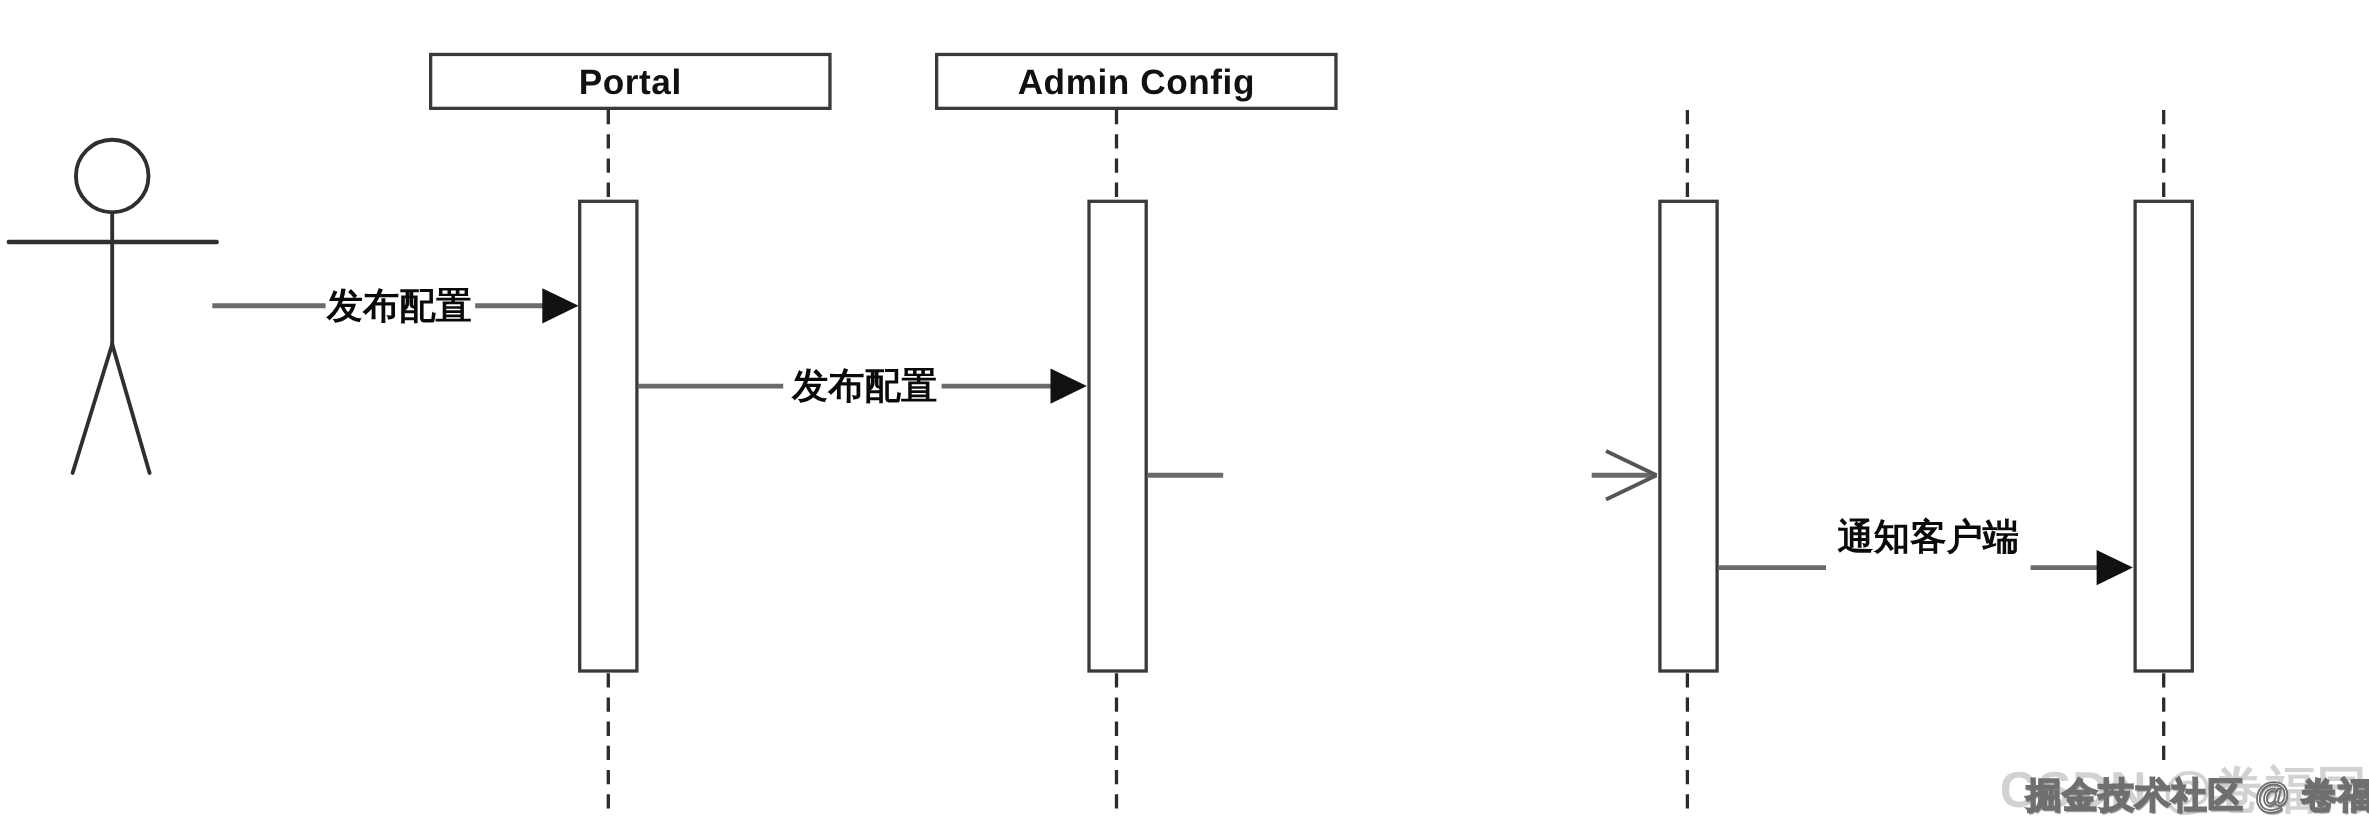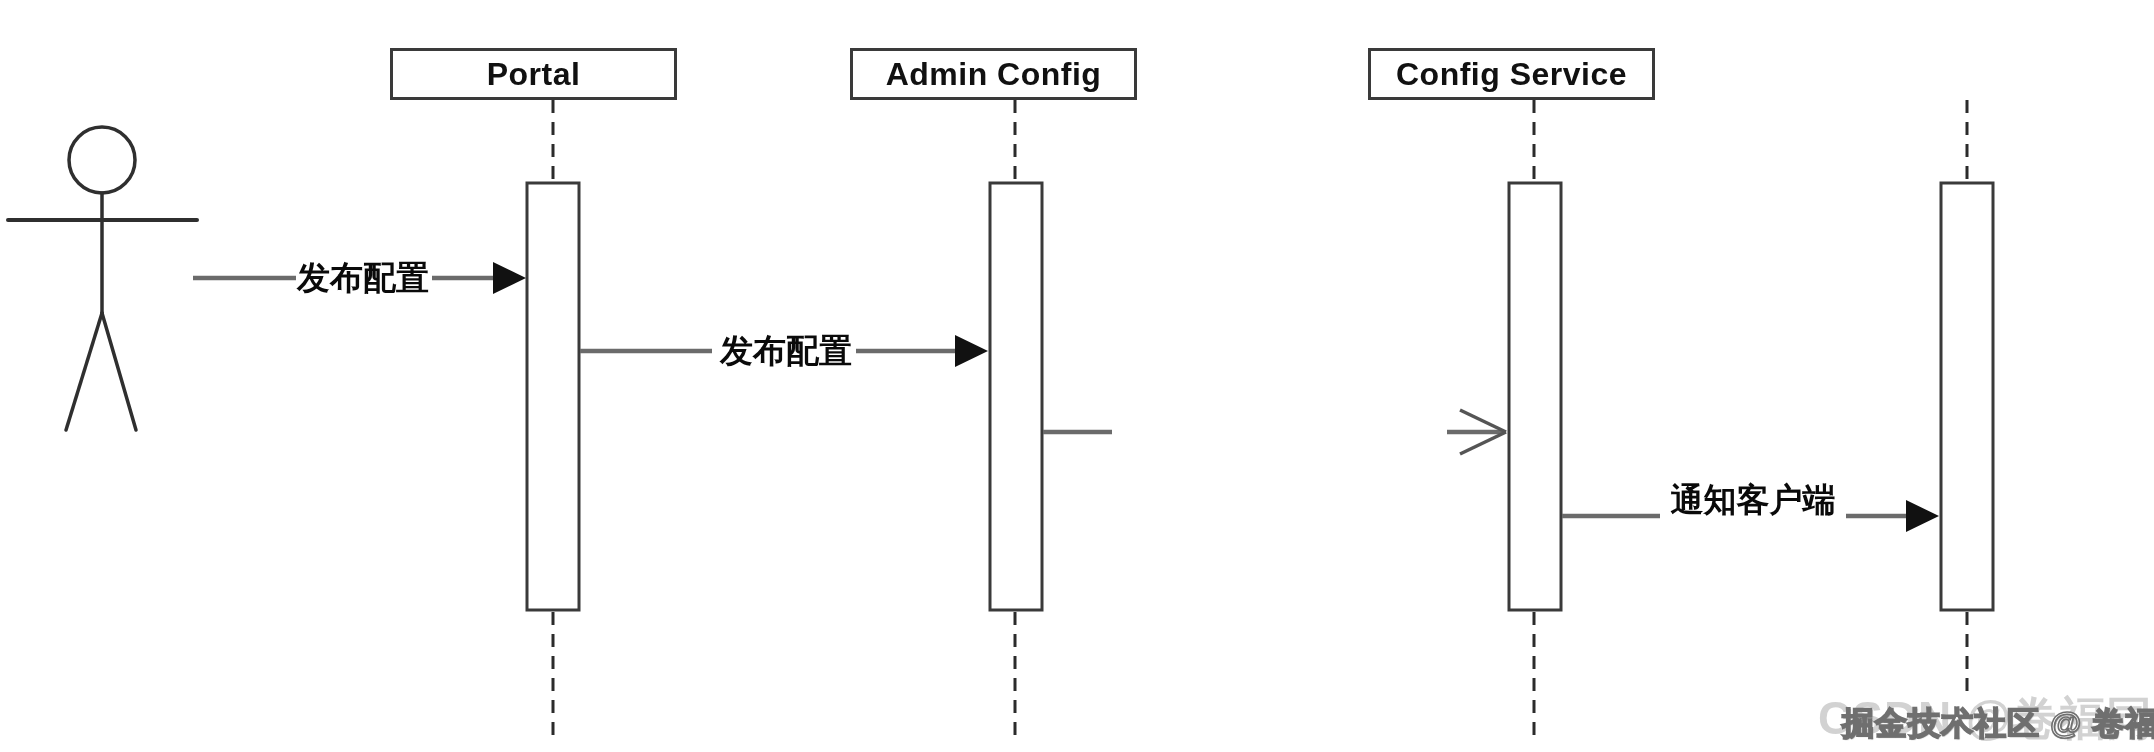--- a/index.html
+++ b/index.html
@@ -11,21 +11,21 @@
     overflow: hidden;
     font-family: "Liberation Sans", "DejaVu Sans", sans-serif;
   }
   .layer { position: absolute; left: 0; top: 0; }
 
   
   .head-box {
     position: absolute;
     top: 48px;
     height: 52px;
-    width: 287px;
+    width: 366px;
     box-sizing: border-box;
     background: #ffffff;
     border: 3px solid #3a3a3a;
     display: flex;
     align-items: center;
     justify-content: center;
     font-size: 32px;
     font-weight: bold;
     color: #111111;
     letter-spacing: 0.5px;
@@ -129,25 +129,24 @@
 
     <g stroke="#6b6b6b" stroke-width="4.5">
       <line x1="1562" y1="516" x2="1660" y2="516"></line>
       <line x1="1846" y1="516" x2="1908" y2="516"></line>
       <polygon points="1939,516 1906,500 1906,532" fill="#111111" stroke="none"></polygon>
     </g>
   </svg>
 
   <div class="head-box head-portal">Portal</div>
   <div class="head-box head-admin">Admin Config</div>
-  <div class="head-box head-config">Config Service</div>
 
   <div class="msg-label" style="left:363px; top:278px;">发布配置</div>
 
   <div class="msg-label" style="left:786px; top:351px;">发布配置</div>
 
 
-  <div class="msg-label" style="left:1753px; top:500px;">通知客户端</div>
+  <div class="msg-label" style="left:1753px; top:488px;">通知客户端</div>
 
   <div class="wm-back">CSDN @卷福同学</div>
   <div class="wm-front">掘金技术社区 @ 卷福同学</div>
 
 </div>
 
 </body></html>

